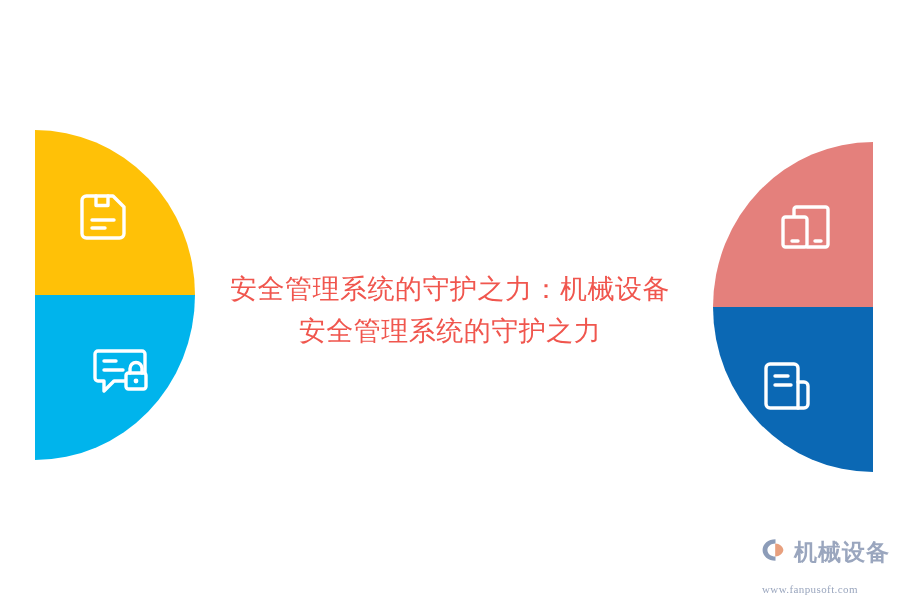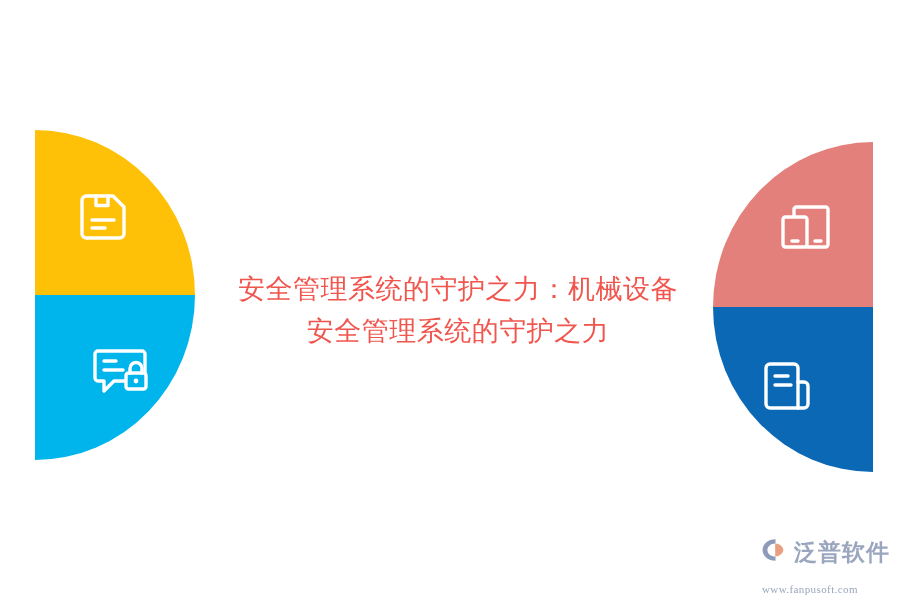--- a/index.html
+++ b/index.html
@@ -53,21 +53,21 @@
   .leaf-left .leaf-half-top .glyph    { transform: translate(-12px, 4px); }
   .leaf-left .leaf-half-bottom .glyph { transform: translate(6px, -6px); }
   .leaf-right .leaf-half-top .glyph    { transform: translate(12px, 2px); }
   .leaf-right .leaf-half-bottom .glyph { transform: translate(-6px, -4px); }
 
   .glyph svg { display: block; }
 
   
   .headline {
     position: absolute;
-    left: 178px;
+    left: 170px;
     top: 268px;
     width: 560px;
     text-align: center;
     color: #F0564E;
     font-size: 27px;
     line-height: 42px;
     letter-spacing: 0.5px;
     font-family: Liberation Serif, serif;
   }
   .headline-line { display: block; white-space: nowrap; }
@@ -171,18 +171,18 @@
 
   <div class="logo">
     <div class="logo-row">
       <span class="logo-mark">
         <svg width="30" height="26" viewBox="0 0 30 26" fill="none">
           <path d="M15.5 2.2 C8.2 2.2 2.6 6.9 2.6 13 C2.6 19.1 8.2 23.8 15.5 23.8 L15.5 19.6 C10.9 19.6 7.4 16.7 7.4 13 C7.4 9.3 10.9 6.4 15.5 6.4 Z" fill="#8C9CB8"></path>
           <path d="M15.2 6.6 C19.6 6.8 22.9 9.5 23.4 13.1 L15.2 13.1 Z" fill="#E8A07E"></path>
           <path d="M15.2 13.1 L23.4 13.1 C22.9 16.7 19.6 19.4 15.2 19.6 Z" fill="#E8A07E"></path>
         </svg>
       </span>
-      <span class="logo-name">泛普软件</span>
+      <span class="logo-name">机械设备</span>
     </div>
     <div class="logo-url">www.fanpusoft.com</div>
   </div>
 
 </div>
 
 </body></html>

